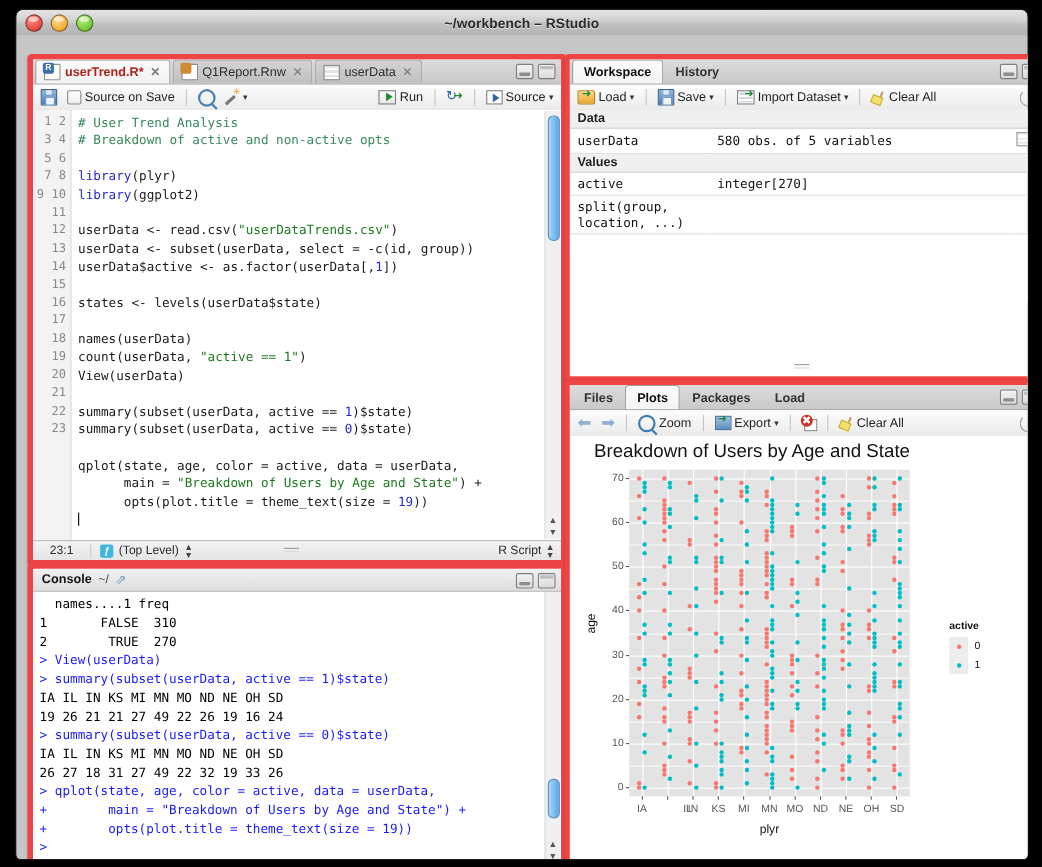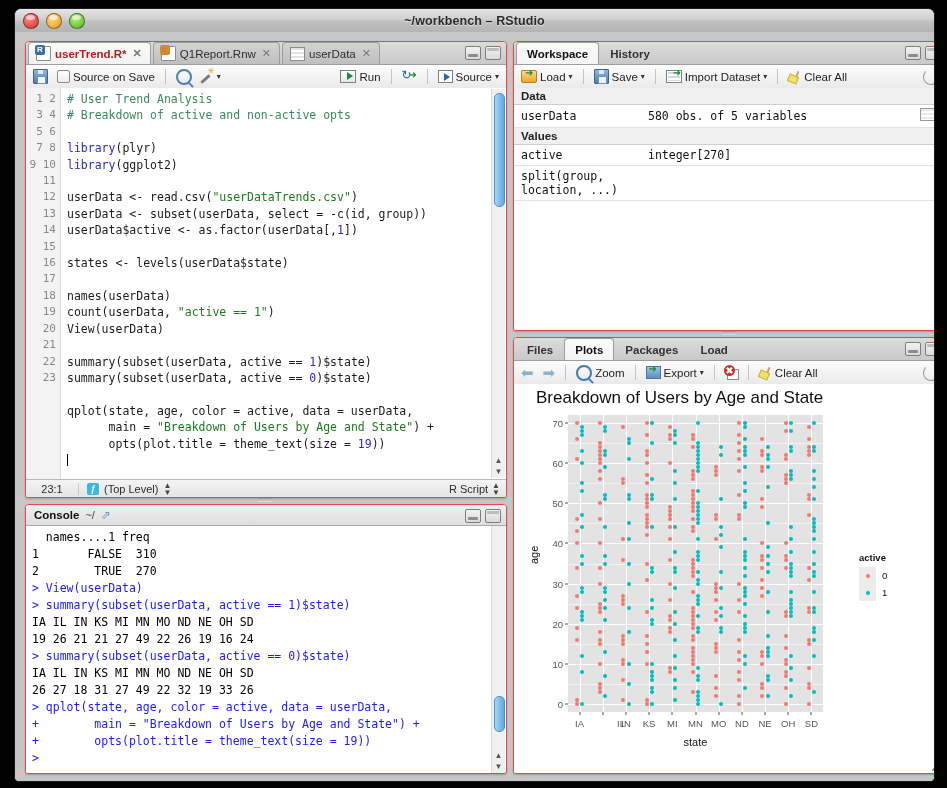--- a/index.html
+++ b/index.html
@@ -61,24 +61,25 @@
     position: absolute;
     left: 0; top: 23px;
     width: 919px; height: 749px;
     background: #c6c6c6;
   }
 
   
   .panel {
     position: absolute;
     background: #fff;
-    border: 1px solid #ef4444;
+    border: 5px solid #ef4444;
     border-radius: 4px 4px 3px 3px;
     overflow: hidden;
     box-shadow: 0 1px 2px rgba(0,0,0,.20);
+    margin-top: 8px;
   }
   .tabstrip {
     height: 22px;
     background: linear-gradient(to bottom,#dcdcdc,#c9c9c9);
     border-bottom: 1px solid #9d9d9d;
     display: flex;
     align-items: flex-end;
     position: relative;
     padding-left: 2px;
   }
@@ -1187,21 +1188,21 @@
               <div class="pt" style="left:246.0px;top:176.6px;background:#00BFC4"></div>
               <div class="pt" style="left:246.0px;top:192.6px;background:#00BFC4"></div>
               <div class="pt" style="left:246.0px;top:196.7px;background:#00BFC4"></div>
               <div class="pt" style="left:246.0px;top:212.7px;background:#00BFC4"></div>
               <div class="pt" style="left:246.0px;top:216.7px;background:#00BFC4"></div>
               <div class="pt" style="left:246.0px;top:224.8px;background:#00BFC4"></div>
               <div class="pt" style="left:246.0px;top:240.8px;background:#00BFC4"></div>
               <div class="pt" style="left:246.0px;top:276.9px;background:#00BFC4"></div>
             </div>
           <div class="axis-y-title">age</div>
-          <div class="axis-x-title">state</div>
+          <div class="axis-x-title">plyr</div>
           <div class="legend">
             <div class="legend-title">active</div>
             <div id="legend-rows">
                 <div class="legend-row">
                   <div class="legend-key">
                     <span class="legend-dot" style="background:#F8766D"></span>
                   </div>
                   <span class="legend-lab">0</span>
                 </div>
                 <div class="legend-row">

